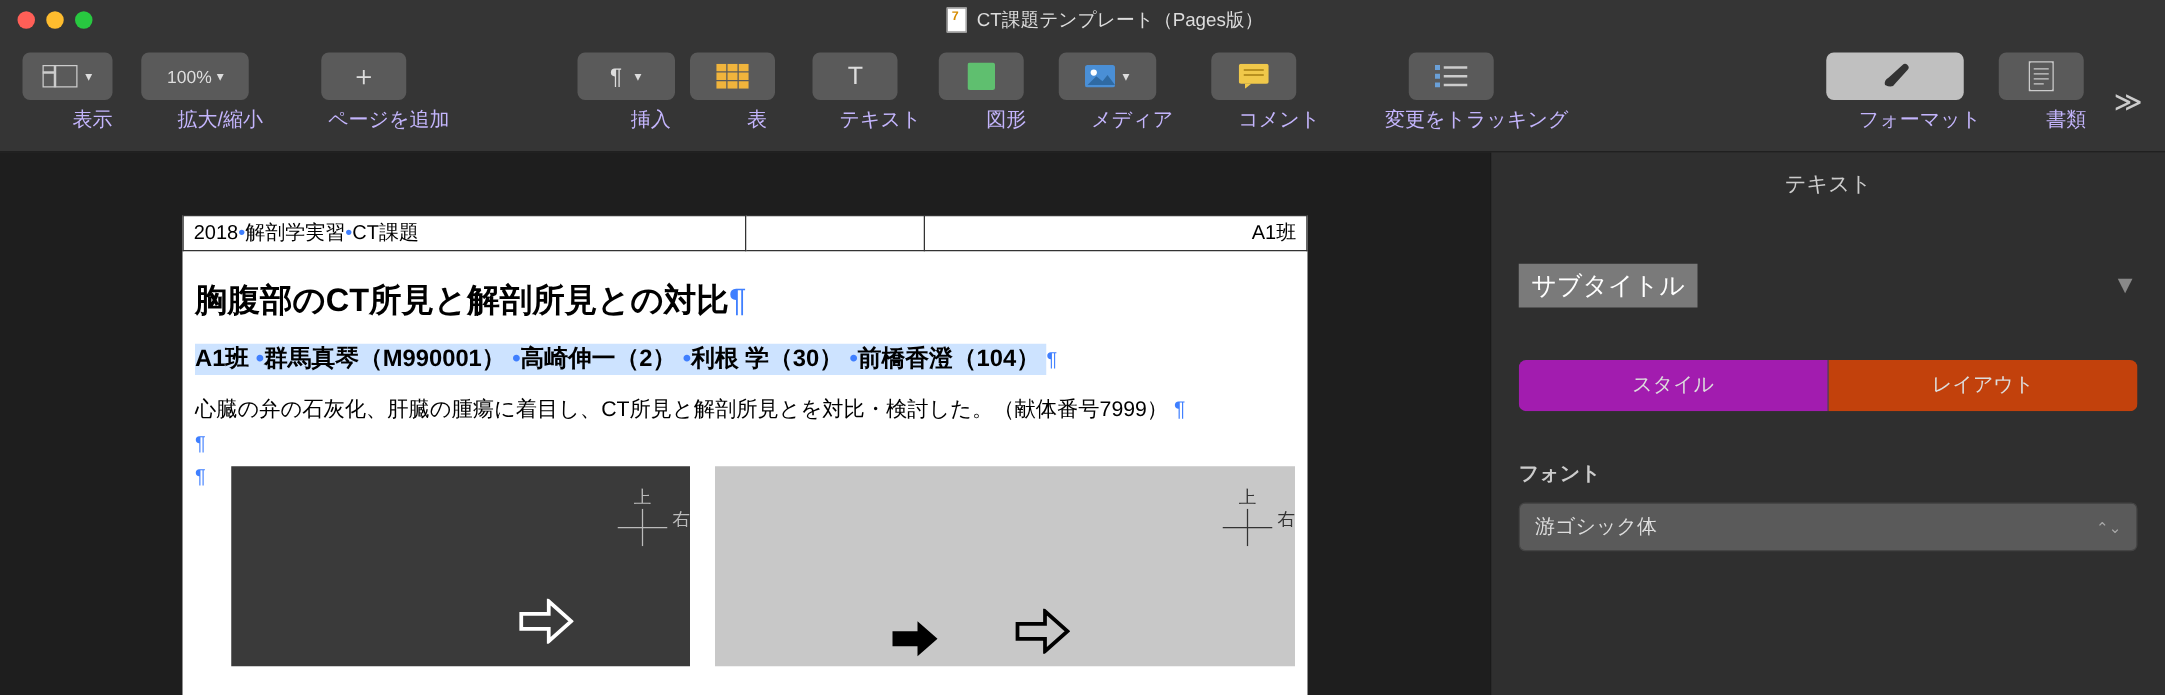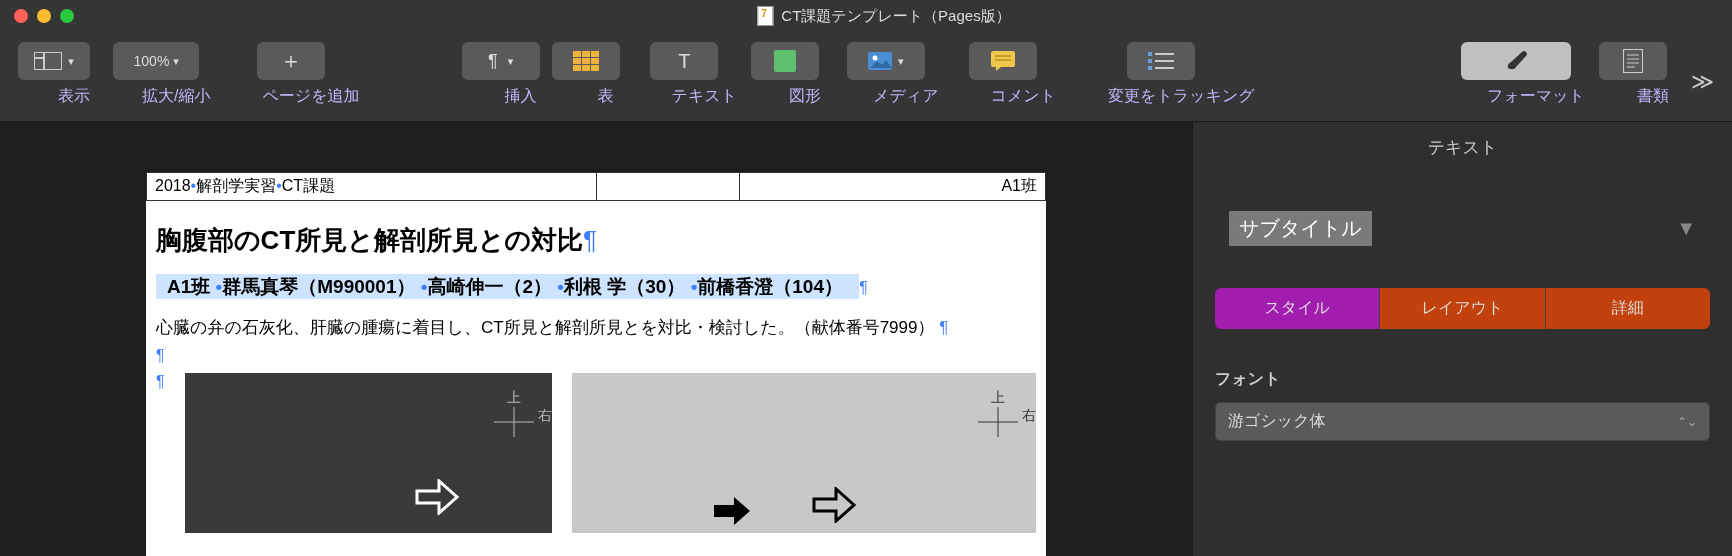--- a/index.html
+++ b/index.html
@@ -31,36 +31,36 @@
 .page { background: #fff; width: 900px; margin: 50px auto 0; padding: 0 0 40px 0; color: #000; position: relative; }
 .header-table { width: 100%; border: 1px solid #333; border-collapse: collapse; font-size: 16px; }
 .header-table td { border: 1px solid #333; padding: 3px 8px; }
 .header-table td:first-child { width: 50%; }
 .header-table td:nth-child(2) { width: 16%; }
 .header-table td:last-child { text-align: right; }
 .doc-body { padding: 22px 10px 0; }
 .doc-title { font-size: 26px; font-weight: bold; margin-bottom: 16px; }
 .pilcrow { color: #3f7fff; font-weight: normal; }
 .dot { color: #3f7fff; }
-.highlight-line { background: #cde3ff; display: inline; font-size: 19px; font-weight: bold; padding: 2px 11px; }
+.highlight-line { background: #cde3ff; display: inline; font-size: 19px; font-weight: bold; padding: 2px 0; }
 .body-text { font-size: 17px; margin-top: 14px; line-height: 1.6; }
 .image-row { display: flex; gap: 20px; margin-top: 8px; }
 .img-box { position: relative; height: 160px; }
 .img-dark { background: #3a3a3a; width: 380px; }
 .img-light { background: #c8c8c8; width: 480px; }
 .compass { position: absolute; top: 16px; right: 18px; color: #bbb; font-size: 14px; }
 .compass-light { color: #333; }
 .arrow-outline { position: absolute; bottom: 18px; left: 230px; }
 .arrow-black { position: absolute; bottom: 6px; left: 140px; }
 .arrow-outline2 { position: absolute; bottom: 10px; left: 240px; }
 
 
 .inspector { width: 540px; background: #2f2f2f; border-left: 1px solid #1a1a1a; padding: 0; }
 .insp-title { text-align: center; font-size: 17px; color: #ccc; padding: 14px 0; }
-.insp-section { padding: 0 36px; }
+.insp-section { padding: 0 22px; }
 .style-name { background: #7a7a7a; color: #fff; font-size: 20px; padding: 4px 10px; display: inline-block; }
 .style-row { display: flex; align-items: center; justify-content: space-between; margin-top: 38px; }
 .chev { color: #888; font-size: 20px; }
 .seg { display: flex; margin: 42px 22px 0; border-radius: 6px; overflow: hidden; }
 .seg-btn { flex: 1; background: #c2410c; border: none; color: #ddd; padding: 10px 0; font-size: 16px; cursor: pointer; border-right: 1px solid #444; }
 .seg-btn:last-child { border-right: none; }
 .seg-btn.active { background: #a21caf; }
 .font-section { padding: 40px 22px 0; }
 .font-label { font-size: 16px; color: #ccc; font-weight: bold; margin-bottom: 12px; }
 .font-select { width: 100%; background: #5a5a5a; border: 1px solid #444; border-radius: 5px; padding: 8px 12px; color: #ddd; font-size: 16px; display: flex; justify-content: space-between; align-items: center; cursor: pointer; }
@@ -300,21 +300,20 @@
     <div class="insp-section">
       <div class="style-row">
         <span class="style-name">サブタイトル</span>
         <span class="chev">▼</span>
       </div>
     </div>
 
     <div class="seg">
       <button class="seg-btn active">スタイル</button>
       <button class="seg-btn">レイアウト</button>
-      <button class="seg-btn">詳細</button>
     </div>
 
     <div class="font-section">
       <div class="font-label">フォント</div>
       <div class="font-select">
         <span>游ゴシック体</span>
         <span style="font-size:12px;color:#aaa">⌃⌄</span>
       </div>
     </div>
   </div>

